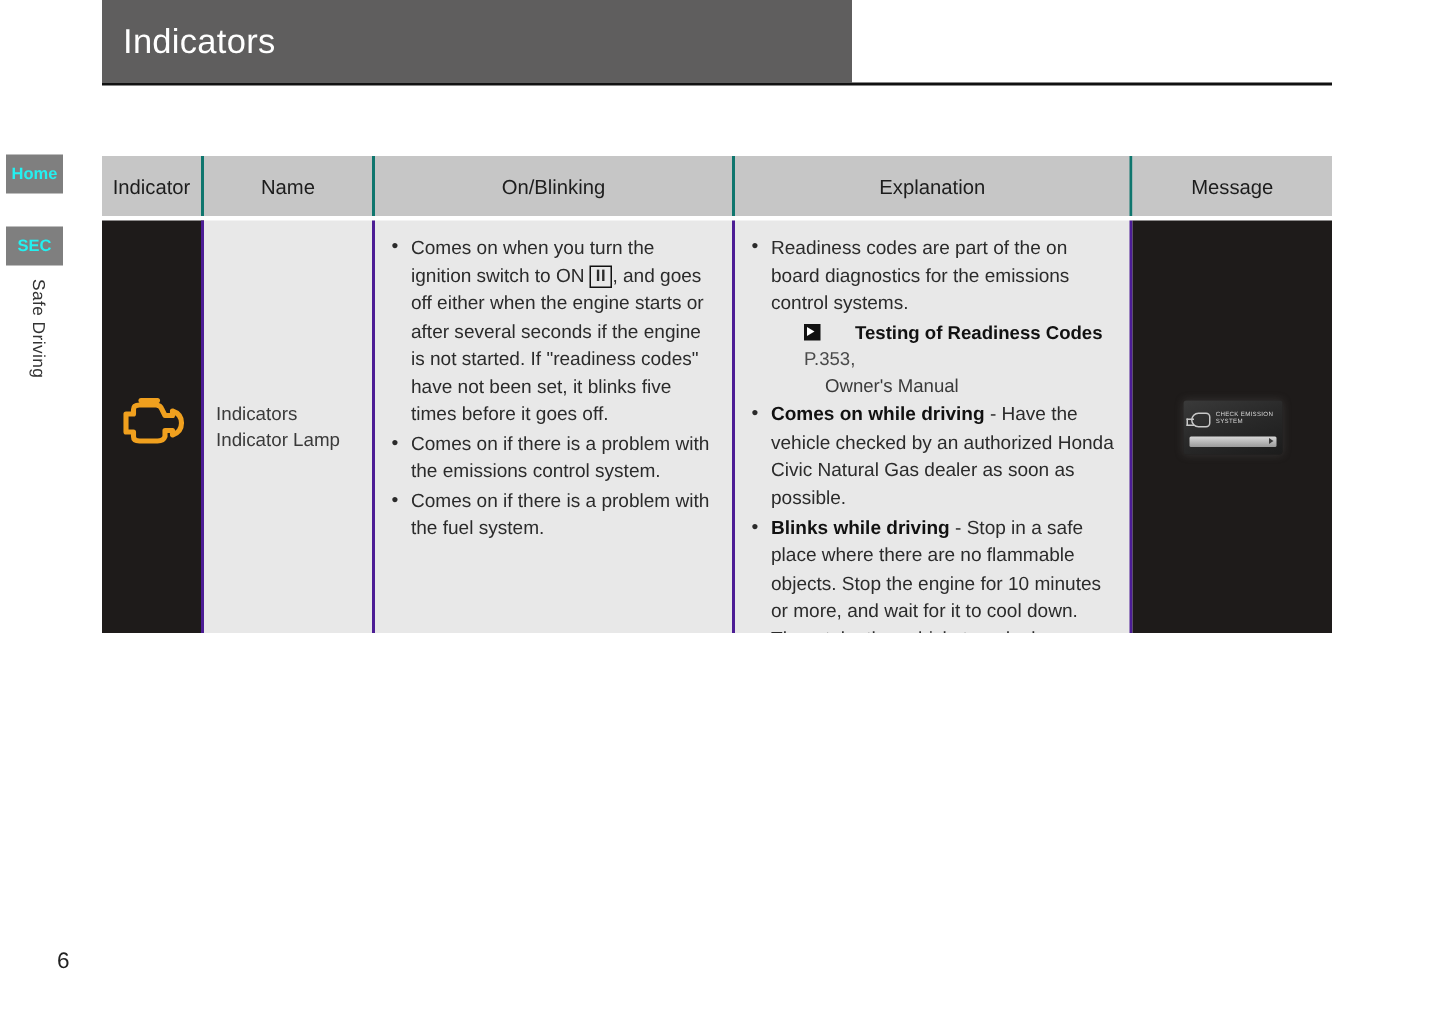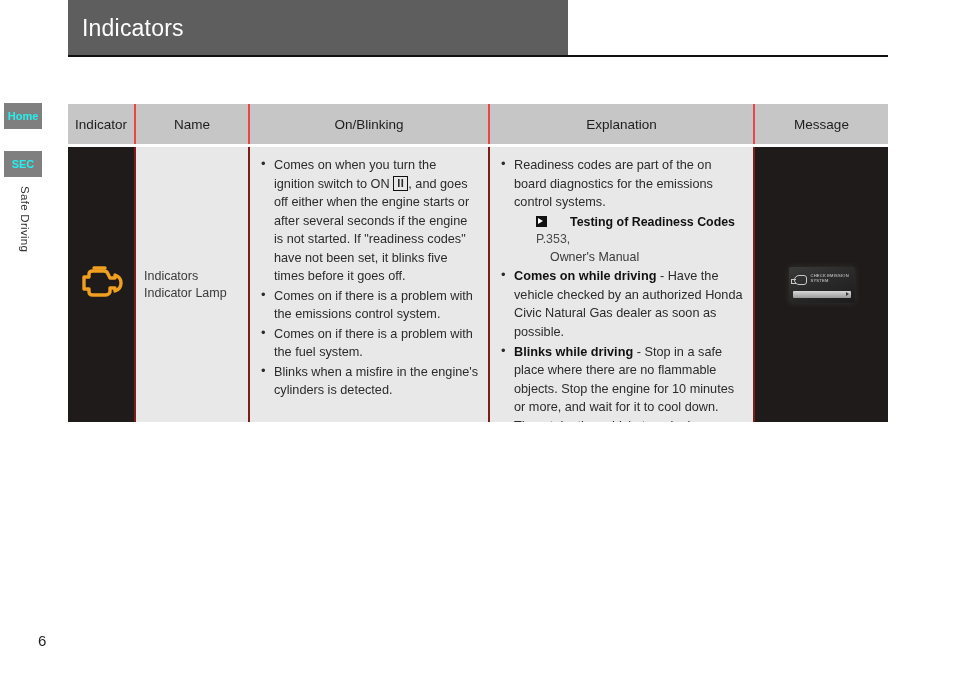--- a/index.html
+++ b/index.html
@@ -96,31 +96,31 @@
     display: flex;
     height: 40px;
   }
   #table-header .th {
     background: #c6c6c6;
     display: flex;
     align-items: center;
     justify-content: center;
     font-size: 13.5px;
     color: #1d1d1d;
-    border-right: 2px solid #ef4444;
+    border-right: 2px solid #0f766e;
   }
   #table-header .th:last-child { border-right: none; }
 
   #table-body {
     display: flex;
     margin-top: 3px;
     height: 275px;
   }
   .td {
-    border-right: 2px solid #7f1d1d;
+    border-right: 2px solid #4c1d95;
     overflow: hidden;
   }
   .td:last-child { border-right: none; }
 
   
   .col-indicator   { width: 68px;  }
   .col-name        { width: 114px; }
   .col-onblinking  { width: 240px; }
   .col-explanation { width: 265px; }
   .col-message     { width: 133px; }
@@ -336,21 +336,20 @@
       <div id="indicator-name">Indicators Indicator Lamp</div>
     </div>
 
     <div class="td col-onblinking cell-light list-cell">
       <ul class="bullets">
         <li>
           <span>Comes on when you turn the ignition switch to ON </span><span class="ign-box">II</span><span>, and goes off either when the engine starts or after several seconds if the engine is not started. If "readiness codes" have not been set, it blinks five times before it goes off.</span>
         </li>
         <li>Comes on if there is a problem with the emissions control system.</li>
         <li>Comes on if there is a problem with the fuel system.</li>
-        <li>Blinks when a misfire in the engine's cylinders is detected.</li>
       </ul>
     </div>
 
     <div class="td col-explanation cell-light list-cell">
       <ul class="bullets">
         <li>
           <span>Readiness codes are part of the on board diagnostics for the emissions control systems.</span>
           <div class="xref">
             <span class="xref-arrow"></span><span class="xref-title">Testing of Readiness Codes</span>
             <span class="xref-page">P.353,</span>

